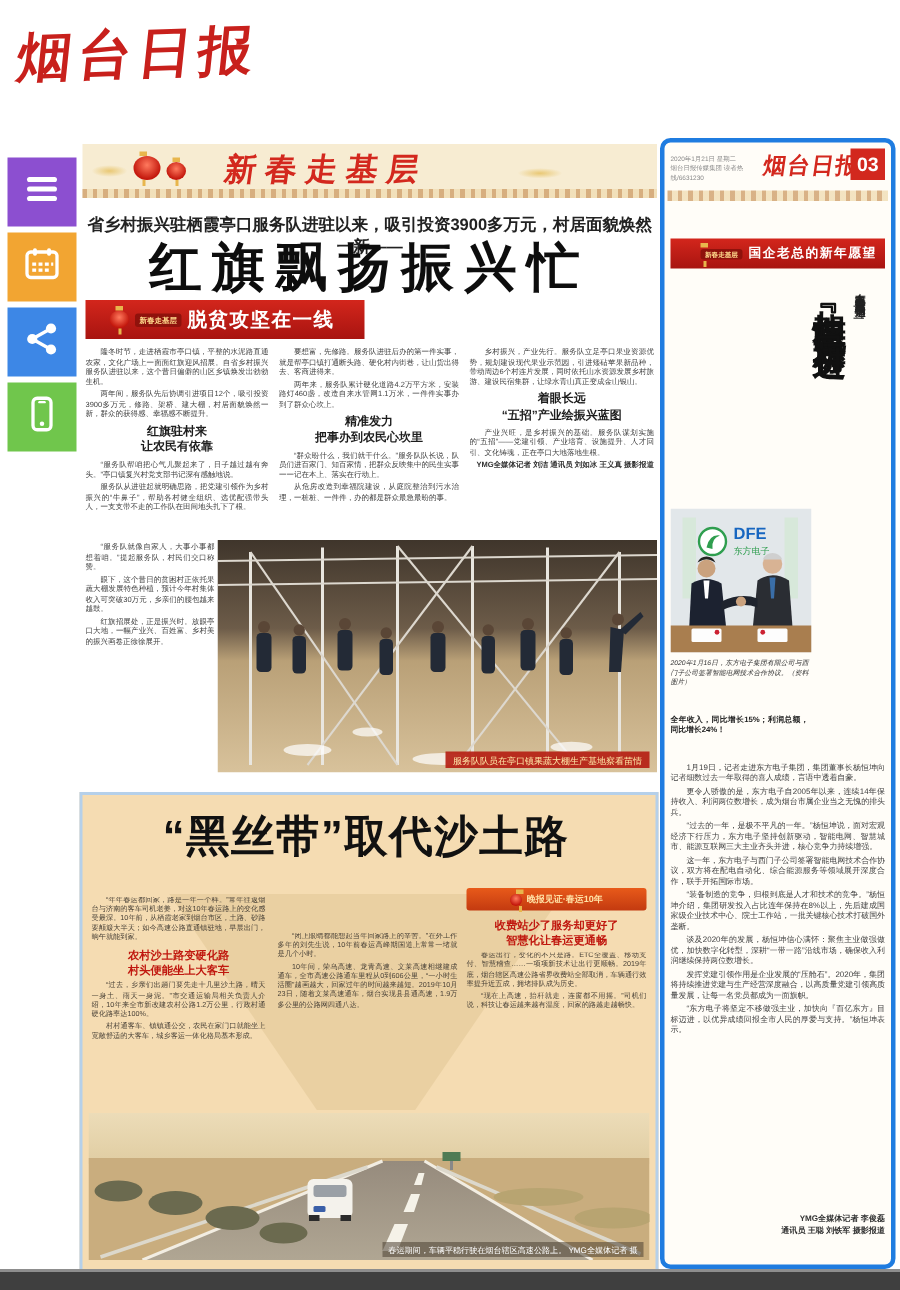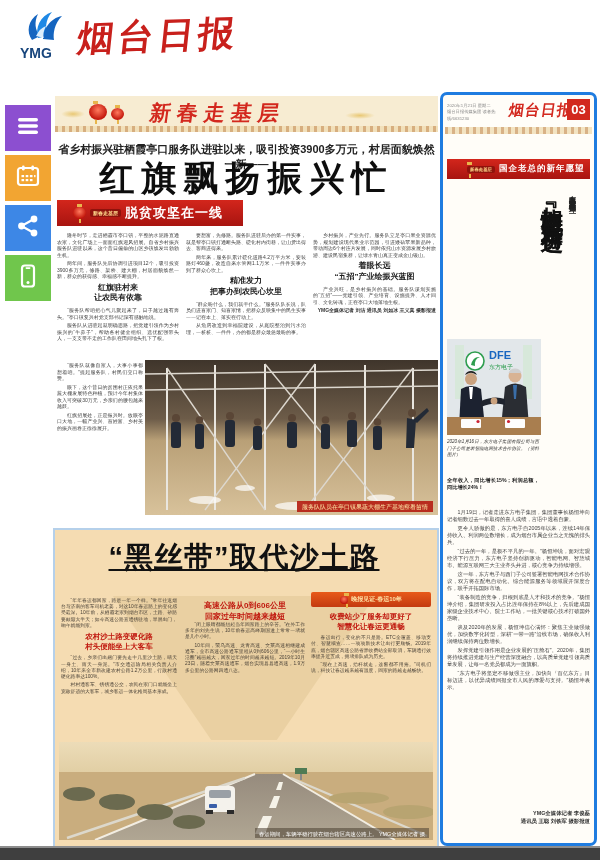--- a/index.html
+++ b/index.html
@@ -39,29 +39,20 @@
   .funnel{background:#ead0a2;clip-path:polygon(6% 0,94% 0,61% 100%,39% 100%);}
   .bottombar{position:absolute;left:0;top:846px;width:600px;height:14px;background:#3f3f3f;border-top:2px solid #8d8d8d;box-sizing:border-box;}
   .capchip{fill:#b51f14;opacity:.92;}
 </style>
 </head>
 <body>
 
 <div class="canvas">
 
   <div class="abs" style="left:12px;top:4px;width:300px;height:64px;display:flex;align-items:center;gap:10px;">
-    <span style="display:inline-block;">
-      <svg width="56" height="56" viewBox="0 0 56 56">
-        <path d="M20 34 C14 26 16 14 26 8 C22 16 23 24 28 30 Z" fill="#1565c0"></path>
-        <path d="M26 32 C23 22 28 10 40 6 C33 14 33 24 36 30 Z" fill="#1e88e5"></path>
-        <path d="M31 33 C31 24 38 12 50 10 C42 18 41 28 42 34 Z" fill="#1565c0"></path>
-        <path d="M24 30 q4 -8 10 -10 q-4 8 -2 12 Z" fill="#fff" opacity=".85"></path>
-        <text x="8" y="52" font-size="14" font-weight="bold" fill="#17457c" font-family="Liberation Sans,sans-serif">YMG</text>
-      </svg>
-    </span>
     <span class="brand-script">烟台日报</span>
   </div>
 
   <div class="abs" style="left:5px;top:105px;">
     <div class="sbtn" style="background:#8c4fd0;margin-bottom:4px;">
       <span>
         <svg width="26" height="26" viewBox="0 0 26 26">
           <rect x="3" y="5" width="20" height="3.4" rx="1.7" fill="#fff"></rect>
           <rect x="3" y="11.3" width="20" height="3.4" rx="1.7" fill="#fff"></rect>
           <rect x="3" y="17.6" width="20" height="3.4" rx="1.7" fill="#fff"></rect>
@@ -214,27 +205,23 @@
               <circle cx="232.5" cy="62" r="3.8"></circle>
               <circle cx="267" cy="53" r="4"></circle>
             </g>
         </g>
         <rect x="152" y="141" width="136" height="11" class="capchip"></rect>
         <text x="220" y="149" font-size="6" fill="#ffe9a8" text-anchor="middle">服务队队员在亭口镇果蔬大棚生产基地察看苗情</text>
       </svg>
     </div>
 
     <div class="art2">
-      <div class="abs" style="left:0;top:8px;width:378px;text-align:center;font-size:29px;font-weight:900;color:#111;letter-spacing:1px;text-decoration:underline;">“黑丝带”取代沙土路</div>
+      <div class="abs" style="left:0;top:8px;width:378px;text-align:center;font-size:29px;font-weight:900;color:#111;letter-spacing:1px;">“黑丝带”取代沙土路</div>
 
       <div class="abs funnel" style="left:40px;top:66px;width:298px;height:144px;"></div>
-      <div class="abs" style="left:110px;top:70px;width:160px;text-align:center;font-size:8px;font-weight:bold;color:#c0180f;line-height:1.4;">
-        <span>高速公路从0到606公里</span><br>
-        <span>回家过年时间越来越短</span>
-      </div>
 
       <div class="abs np2" style="left:6px;top:68px;width:116px;height:142px;">
         <p>“年年春运都回家，路是一年一个样。”常年往返烟台与济南的客车司机老姜，对这10年春运路上的变化感受最深。10年前，从栖霞老家到烟台市区，土路、砂路要颠簸大半天；如今高速公路直通镇驻地，早晨出门，晌午就能到家。</p>
         <div class="subhead-red"><span>农村沙土路变硬化路</span><br>
           <span>村头便能坐上大客车</span></div>
         <p>“过去，乡亲们出趟门要先走十几里沙土路，晴天一身土、雨天一身泥。”市交通运输局相关负责人介绍，10年来全市新改建农村公路1.2万公里，行政村通硬化路率达100%。</p>
         <p>村村通客车、镇镇通公交，农民在家门口就能坐上宽敞舒适的大客车，城乡客运一体化格局基本形成。</p>
       </div>
 
       <div class="abs np2" style="left:130px;top:92px;width:120px;height:118px;">

